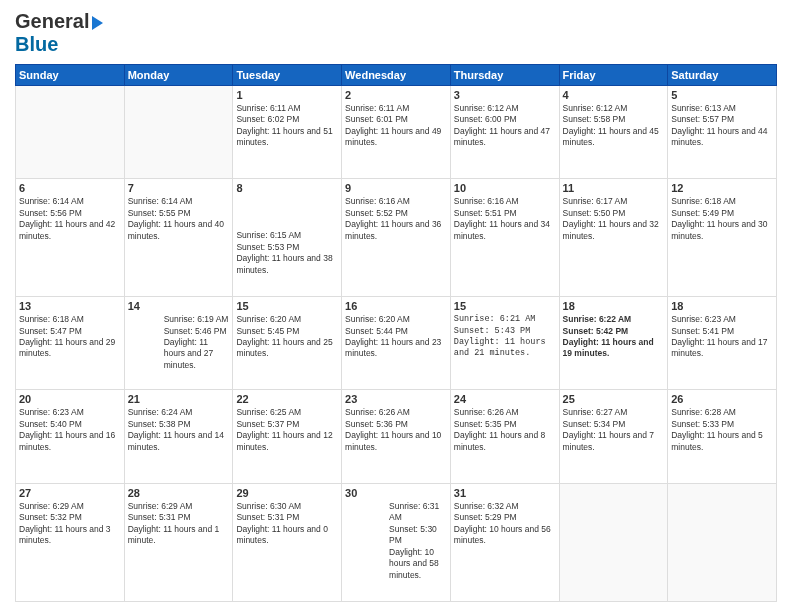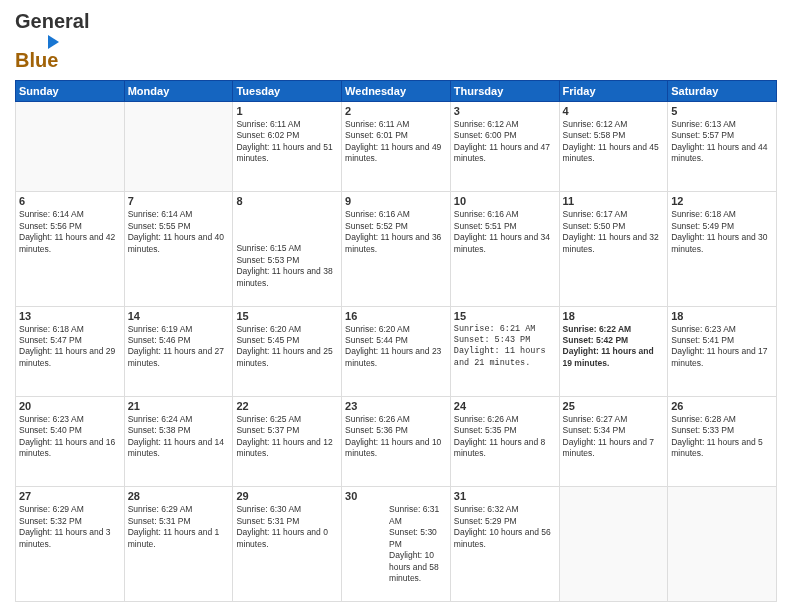--- a/index.html
+++ b/index.html
@@ -24,21 +24,20 @@
       margin-bottom: 8px;
     }
     .logo {
       display: flex;
       flex-direction: column;
       align-items: flex-start;
     }
     .logo-line {
       display: flex;
       align-items: center;
-      flex-direction: column;
     }
     .title-block {
       text-align: right;
     }
     .month-title {
       font-size: 32px;
       font-weight: bold;
       color: #333;
     }
     .location {
@@ -89,21 +88,21 @@
 <body>
 
 <div class="page">
   <div class="header">
     <div class="logo">
       <div class="logo-line">
         <span style="font-size:20px;font-weight:bold;color:#333;">General</span>
         <span style="display:inline-block;width:0;height:0;border-top:7px solid transparent;border-bottom:7px solid transparent;border-left:11px solid #1976d2;margin-left:3px;margin-top:2px;"></span>
       </div>
       <div>
-        <span style="font-size:20px;font-weight:bold;color:#a16207;">Blue</span>
+        <span style="font-size:20px;font-weight:bold;color:#0369a1;">Blue</span>
       </div>
     </div>
     <div class="title-block">
       <div class="month-title"></div>
       <div class="location"></div>
     </div>
   </div>
 
   <table class="calendar">
     <thead>
@@ -198,21 +197,21 @@
         </tr>
         <tr>
           <td>
             <div class="day-number">13</div>
             <div class="day-info" style="white-space: pre-line;">Sunrise: 6:18 AM
 Sunset: 5:47 PM
 Daylight: 11 hours and 29 minutes.</div>
           </td>
           <td>
             <div class="day-number">14</div>
-            <div class="day-info" style="white-space: pre-line;">Sunrise: 6:19 AM
+            <div class="day-info" style="white-space: pre-line; margin-left: 36px;">Sunrise: 6:19 AM
 Sunset: 5:46 PM
 Daylight: 11 hours and 27 minutes.</div>
           </td>
           <td>
             <div class="day-number">15</div>
             <div class="day-info" style="white-space: pre-line;">Sunrise: 6:20 AM
 Sunset: 5:45 PM
 Daylight: 11 hours and 25 minutes.</div>
           </td>
           <td>

